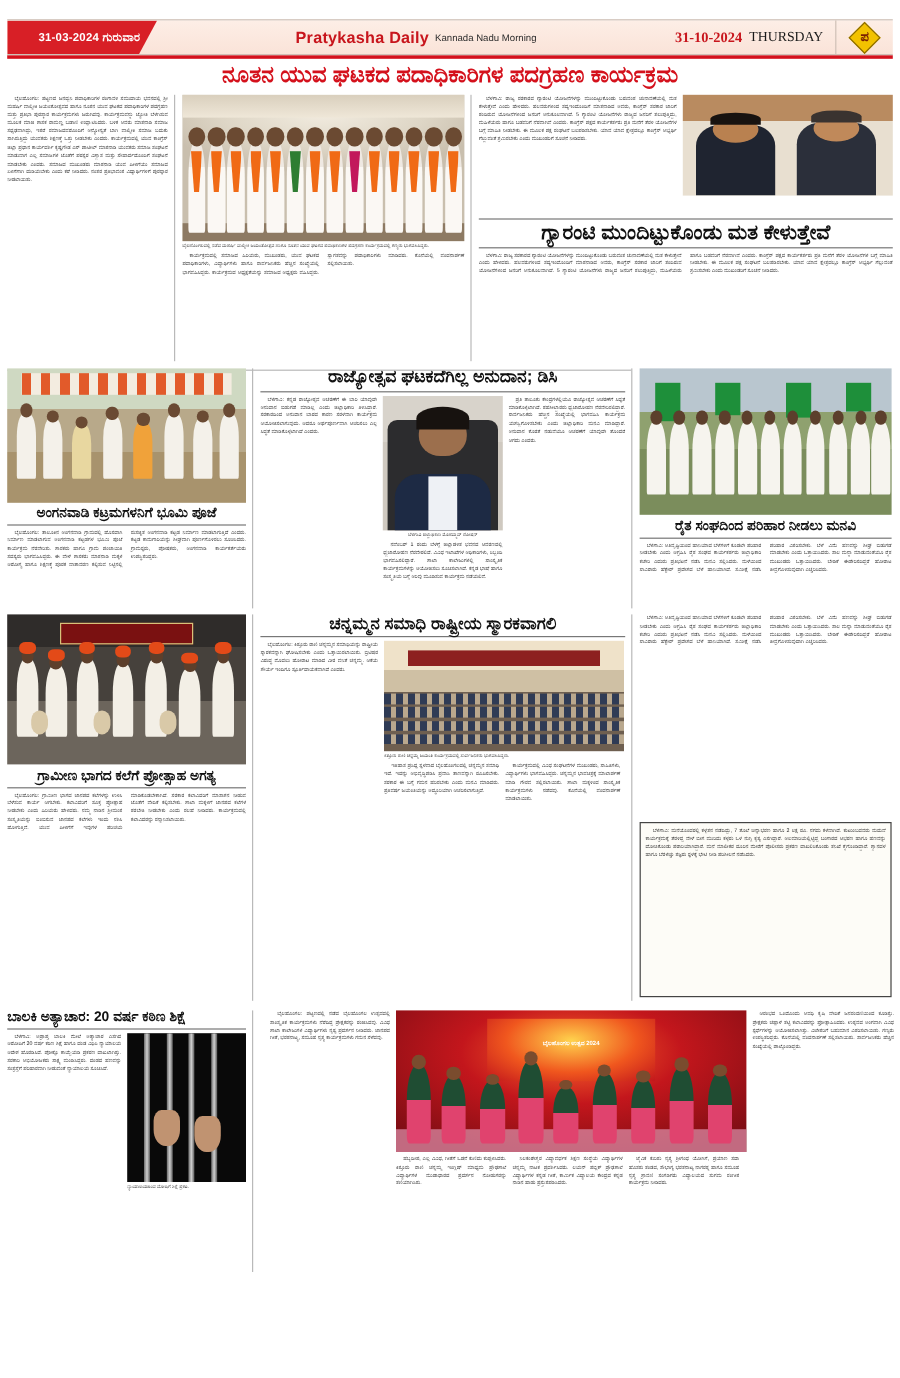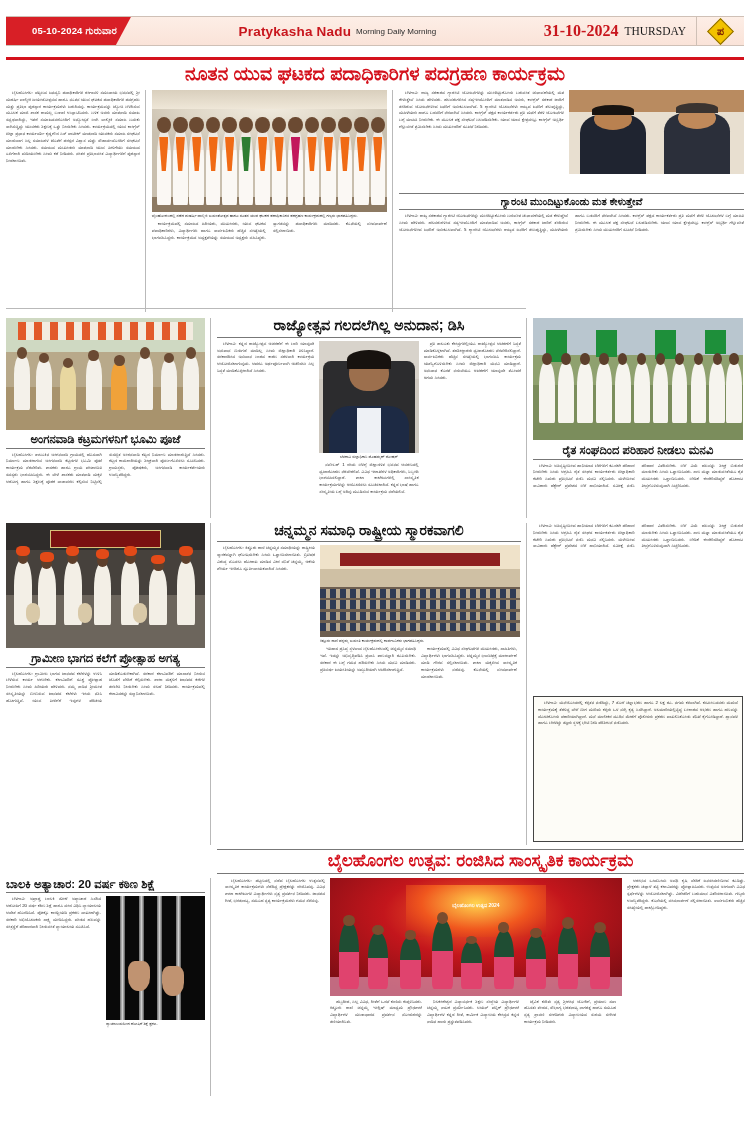--- a/index.html
+++ b/index.html
@@ -27,21 +27,21 @@
     letter-spacing:.2px; white-space:nowrap;
   }
   .mast-kan-title {
     color:#c8161d; font-weight:bold; font-size:11px;
     display:flex; align-items:center; padding:0 10px 0 16px; white-space:nowrap;
   }
   .mast-center { flex:1; display:flex; align-items:center; justify-content:center; gap:5px; }
   .mast-eng-name { color:#c8161d; font-weight:bold; font-size:13.5px; letter-spacing:.2px; }
   .mast-eng-sub { color:#2b2b2b; font-size:8px; }
   .mast-date-right { display:flex; align-items:center; gap:6px; padding-right:10px; }
-  .mast-date-right .d { color:#c8161d; font-weight:bold; font-size:16px; font-family:"Liberation Serif", serif;}
+  .mast-date-right .d { color:#c8161d; font-weight:bold; font-size:12px; font-family:"Liberation Serif", serif;}
   .mast-date-right .w { color:#1a1a1a; font-size:11.5px; font-family:"Liberation Serif", serif;}
   .mast-logo-cell {
     width:48px; border-left:1px solid #cfc0b6;
     display:flex; align-items:center; justify-content:center;
   }
   .logo-diamond {
     width:19px; height:19px; background:#f2c200; transform:rotate(45deg);
     border:1px solid #8a6b00; display:flex; align-items:center; justify-content:center;
   }
   .logo-diamond span { transform:rotate(-45deg); font-size:11px; color:#7a1f00; font-weight:bold; line-height:1;}
@@ -136,37 +136,37 @@
   .box-story { border:1px solid #444; background:#fdfcf7; }
   .box-title { background:#f2efe4; border-bottom:1px solid #444; text-align:center;
      font-weight:bold; font-size:10.5px; color:#111; padding:3px 2px; }
 </style>
 </head>
 <body>
 
 <div class="page">
 
   <div class="masthead">
-    <div class="mast-date-left">05-10-2024 ಗುರುವಾರ</div>
+    <div class="mast-date-left">31-03-2024 ಗುರುವಾರ</div>
     <div class="mast-center">
-      <span class="mast-eng-name">Pratykasha Nadu</span>
-      <span class="mast-eng-sub">Morning Daily Morning</span>
+      <span class="mast-eng-name">Pratykasha Daily</span>
+      <span class="mast-eng-sub">Kannada Nadu Morning</span>
     </div>
     <div class="mast-date-right">
       <span class="d">31-10-2024</span>
       <span class="w">THURSDAY</span>
     </div>
     <div class="mast-logo-cell">
       <div class="logo-diamond">
         <span>ಪ</span>
       </div>
     </div>
   </div>
 
-  <div style="margin-top:11px; display:flex; align-items:flex-start;">
+  <div style="margin-top:0; display:flex; align-items:flex-start;">
     <div style="flex:1;">
       <div class="rule-red" style="margin:0 0 3px 0; width:100%;"></div>
       <div class="kan-head" style="font-size:19px; padding:1px 0 3px 0;">ನೂತನ ಯುವ ಘಟಕದ ಪದಾಧಿಕಾರಿಗಳ ಪದಗ್ರಹಣ ಕಾರ್ಯಕ್ರಮ</div>
     </div>
   </div>
 
   <div style="display:flex; gap:6px; height:222px; margin-top:2px;">
 
     <div style="width:142px; border-right:1px solid #b9b9b9; padding-right:5px;">
       <div class="body-cols" style="height:216px;">
@@ -253,21 +253,21 @@
             <div style="position:absolute;left:6%;bottom:0;width:38%;height:70%;background:#1f2430;border-radius:30% 30% 0 0;"></div>
             <div style="position:absolute;left:14%;bottom:52%;width:22%;height:26%;background:#b98150;border-radius:50%;"></div>
             <div style="position:absolute;left:13%;bottom:70%;width:24%;height:12%;background:#181310;border-radius:50% 50% 0 0;"></div>
             <div style="position:absolute;left:54%;bottom:0;width:38%;height:72%;background:#2b2f3a;border-radius:30% 30% 0 0;"></div>
             <div style="position:absolute;left:62%;bottom:54%;width:22%;height:26%;background:#c0895a;border-radius:50%;"></div>
             <div style="position:absolute;left:61%;bottom:72%;width:24%;height:12%;background:#3a3330;border-radius:50% 50% 0 0;"></div>
           </div>
         </div>
       </div>
 
-      <div class="kan-head black" style="font-size:10px; border-top:1px solid #777; border-bottom:1px solid #777; margin-top:3px; padding:2px 0;">ಗ್ಯಾರಂಟಿ ಮುಂದಿಟ್ಟುಕೊಂಡು ಮತ ಕೇಳುತ್ತೇವೆ</div>
+      <div class="kan-head black" style="font-size:17px; border-top:1px solid #777; border-bottom:1px solid #777; margin-top:3px; padding:2px 0;">ಗ್ಯಾರಂಟಿ ಮುಂದಿಟ್ಟುಕೊಂಡು ಮತ ಕೇಳುತ್ತೇವೆ</div>
 
       <div class="body-cols" style="column-count:2; height:104px; margin-top:3px;">
         <p>ಬೆಳಗಾವಿ: ರಾಜ್ಯ ಸರಕಾರದ ಗ್ಯಾರಂಟಿ ಯೋಜನೆಗಳನ್ನು ಮುಂದಿಟ್ಟುಕೊಂಡು ಬರುವಂತ ಚುನಾವಣೆಯಲ್ಲಿ ಮತ ಕೇಳುತ್ತೇವೆ ಎಂದು ಹೇಳಿದರು. ಹಲವರುಗಳಿಂದ ಸದ್ಯಇಂದೊಂದಿಗೆ ಮಾತನಾಡಿದ ಅವರು, ಕಾಂಗ್ರೆಸ್ ಸರಕಾರ ಜಾರಿಗೆ ತಂದಿರುವ ಯೋಜನೆಗಳಿಂದ ಜನರಿಗೆ ಅನುಕೂಲವಾಗಿದೆ. 5 ಗ್ಯಾರಂಟಿ ಯೋಜನೆಗಳು ರಾಜ್ಯದ ಜನರಿಗೆ ತಲುಪುತ್ತಿದ್ದು, ಮಹಿಳೆಯರು ಹಾಗೂ ಬಡವರಿಗೆ ನೆರವಾಗಿವೆ ಎಂದರು. ಕಾಂಗ್ರೆಸ್ ಪಕ್ಷದ ಕಾರ್ಯಕರ್ತರು ಪ್ರತಿ ಮನೆಗೆ ತೆರಳಿ ಯೋಜನೆಗಳ ಬಗ್ಗೆ ಮಾಹಿತಿ ನೀಡಬೇಕು. ಈ ಮೂಲಕ ಪಕ್ಷ ಸಂಘಟನೆ ಬಲಪಡಿಸಬೇಕು. ಯಾವ ಯಾವ ಕ್ಷೇತ್ರದಲ್ಲೂ ಕಾಂಗ್ರೆಸ್ ಅಭ್ಯರ್ಥಿ ಗೆಲ್ಲುವಂತೆ ಶ್ರಮಿಸಬೇಕು ಎಂದು ಮುಖಂಡರಿಗೆ ಸೂಚನೆ ನೀಡಿದರು.</p>
       </div>
     </div>
   </div>
 
   <div class="hline" style="left:6px; top:292px; width:520px;"></div>
 
   <div style="display:flex; gap:6px; margin-top:6px; height:200px;">
@@ -300,21 +300,21 @@
             <i></i>
           </div>
       </div>
       <div class="kan-head black" style="font-size:11.5px; border-bottom:1px solid #777; margin-top:3px; padding-bottom:2px;">ಅಂಗನವಾಡಿ ಕಟ್ರಮಗಳನಿಗೆ ಭೂಮಿ ಪೂಜೆ</div>
       <div class="body-cols" style="column-count:2; height:76px; margin-top:3px;">
         <p>ಬೈಲಹೊಂಗಲ: ತಾಲೂಕಿನ ಅಂಗನವಾಡಿ ಗ್ರಾಮದಲ್ಲಿ ಹೊಸದಾಗಿ ನಿರ್ಮಾಣ ಮಾಡಲಾಗುವ ಅಂಗನವಾಡಿ ಕಟ್ಟಡಗಳ ಭೂಮಿ ಪೂಜೆ ಕಾರ್ಯಕ್ರಮ ನೆರವೇರಿತು. ಶಾಸಕರು ಹಾಗೂ ಗ್ರಾಮ ಪಂಚಾಯಿತಿ ಸದಸ್ಯರು ಭಾಗವಹಿಸಿದ್ದರು. ಈ ವೇಳೆ ಶಾಸಕರು ಮಾತನಾಡಿ ಮಕ್ಕಳ ಆರೋಗ್ಯ ಹಾಗೂ ಶಿಕ್ಷಣಕ್ಕೆ ಪೂರಕ ವಾತಾವರಣ ಕಲ್ಪಿಸುವ ನಿಟ್ಟಿನಲ್ಲಿ ಸುಸಜ್ಜಿತ ಅಂಗನವಾಡಿ ಕಟ್ಟಡ ನಿರ್ಮಾಣ ಮಾಡಲಾಗುತ್ತಿದೆ ಎಂದರು. ಕಟ್ಟಡ ಕಾಮಗಾರಿಯನ್ನು ಶೀಘ್ರವಾಗಿ ಪೂರ್ಣಗೊಳಿಸಲು ಸೂಚಿಸಿದರು. ಗ್ರಾಮಸ್ಥರು, ಪೋಷಕರು, ಅಂಗನವಾಡಿ ಕಾರ್ಯಕರ್ತೆಯರು ಉಪಸ್ಥಿತರಿದ್ದರು.</p>
       </div>
     </div>
 
     <div style="width:310px; border-right:1px solid #b9b9b9; padding-right:5px;">
-      <div class="kan-head black" style="font-size:14.5px; border-bottom:1px solid #777; padding-bottom:3px;">ರಾಜ್ಯೋತ್ಸವ ಗಲದಲೆಗಿಲ್ಲ ಅನುದಾನ; ಡಿಸಿ</div>
+      <div class="kan-head black" style="font-size:14.5px; border-bottom:1px solid #777; padding-bottom:3px;">ರಾಜ್ಯೋತ್ಸವ ಘಟಕದೆಗಿಲ್ಲ ಅನುದಾನ; ಡಿಸಿ</div>
       <div style="display:flex; gap:5px; margin-top:3px;">
         <div style="width:98px;">
           <div class="body-cols" style="height:175px;">
             <p>ಬೆಳಗಾವಿ: ಕನ್ನಡ ರಾಜ್ಯೋತ್ಸವ ಆಚರಣೆಗೆ ಈ ಬಾರಿ ಯಾವುದೇ ಅನುದಾನ ಬಿಡುಗಡೆ ಮಾಡಿಲ್ಲ ಎಂದು ಜಿಲ್ಲಾಧಿಕಾರಿ ತಿಳಿಸಿದ್ದಾರೆ. ಸರಕಾರದಿಂದ ಅನುದಾನ ಬಾರದ ಕಾರಣ ಸರಳವಾಗಿ ಕಾರ್ಯಕ್ರಮ ಆಯೋಜಿಸಲಾಗುವುದು. ಆದರೂ ಅರ್ಥಪೂರ್ಣವಾಗಿ ಆಚರಿಸಲು ಎಲ್ಲ ಸಿದ್ಧತೆ ಮಾಡಿಕೊಳ್ಳಲಾಗಿದೆ ಎಂದರು.</p>
           </div>
         </div>
         <div style="width:100px;">
           <div class="photo photo-portrait" style="height:112px;">
             <div class="pp-chair"></div>
             <div class="pp-body"></div>
@@ -465,23 +465,20 @@
       <div class="box-story" style="margin-top:5px; height:146px;">
         <div class="body-cols" style="column-count:1; height:118px; padding:3px 4px;">
           <p>ಬೆಳಗಾವಿ: ಮನೆಯೊಂದರಲ್ಲಿ ಕಳ್ಳತನ ನಡೆದಿದ್ದು, 7 ತೊಲೆ ಚಿನ್ನಾಭರಣ ಹಾಗೂ 2 ಲಕ್ಷ ರೂ. ನಗದು ಕಳವಾಗಿದೆ. ಕುಟುಂಬದವರು ಮದುವೆ ಕಾರ್ಯಕ್ರಮಕ್ಕೆ ತೆರಳಿದ್ದ ವೇಳೆ ಬೀಗ ಮುರಿದು ಕಳ್ಳರು ಒಳ ನುಗ್ಗಿ ಕೃತ್ಯ ಎಸಗಿದ್ದಾರೆ. ಅಲಮಾರಿಯಲ್ಲಿಟ್ಟಿದ್ದ ಬಂಗಾರದ ಆಭರಣ ಹಾಗೂ ಹಣವನ್ನು ದೋಚಿಕೊಂಡು ಪರಾರಿಯಾಗಿದ್ದಾರೆ. ಮನೆ ಮಾಲೀಕರ ದೂರಿನ ಮೇರೆಗೆ ಪೊಲೀಸರು ಪ್ರಕರಣ ದಾಖಲಿಸಿಕೊಂಡು ತನಿಖೆ ಕೈಗೊಂಡಿದ್ದಾರೆ. ಶ್ವಾನದಳ ಹಾಗೂ ಬೆರಳಚ್ಚು ತಜ್ಞರು ಸ್ಥಳಕ್ಕೆ ಭೇಟಿ ನೀಡಿ ಪರಿಶೀಲನೆ ನಡೆಸಿದರು.</p>
         </div>
       </div>
     </div>
   </div>
 
   <div style="display:flex; gap:6px; margin-top:4px;">
     <div style="width:205px;"></div>
-    <div style="flex:1;">
-      <div class="kan-head" style="font-size:17px; border-top:1px solid #777; border-bottom:1px solid #777; padding:2px 0;">ಬೈಲಹೊಂಗಲ ಉತ್ಸವ: ರಂಜಿಸಿದ ಸಾಂಸ್ಕೃತಿಕ ಕಾರ್ಯಕ್ರಮ</div>
-    </div>
   </div>
 
   <div style="display:flex; gap:14px; margin-top:4px; height:218px;">
 
     <div style="width:205px; border-right:1px solid #b9b9b9; padding-right:5px;">
       <div class="kan-head black" style="font-size:11.5px; border-bottom:1px solid #777; padding-bottom:2px; text-align:left;">ಬಾಲಕಿ ಅತ್ಯಾಚಾರ: 20 ವರ್ಷ ಕಠಿಣ ಶಿಕ್ಷೆ</div>
       <div style="display:flex; gap:5px; margin-top:3px;">
         <div style="width:96px;">
           <div class="body-cols" style="height:190px;">
             <p>ಬೆಳಗಾವಿ: ಅಪ್ರಾಪ್ತ ಬಾಲಕಿ ಮೇಲೆ ಅತ್ಯಾಚಾರ ಎಸಗಿದ ಆರೋಪಿಗೆ 20 ವರ್ಷ ಕಠಿಣ ಶಿಕ್ಷೆ ಹಾಗೂ ದಂಡ ವಿಧಿಸಿ ನ್ಯಾಯಾಲಯ ಆದೇಶ ಹೊರಡಿಸಿದೆ. ಪೋಕ್ಸೊ ಕಾಯ್ದೆಯಡಿ ಪ್ರಕರಣ ದಾಖಲಾಗಿತ್ತು. ಸರಕಾರಿ ಅಭಿಯೋಜಕರು ಸಾಕ್ಷ್ಯ ಮಂಡಿಸಿದ್ದರು. ದಂಡದ ಹಣವನ್ನು ಸಂತ್ರಸ್ತೆಗೆ ಪರಿಹಾರವಾಗಿ ನೀಡುವಂತೆ ನ್ಯಾಯಾಲಯ ಸೂಚಿಸಿದೆ.</p>

